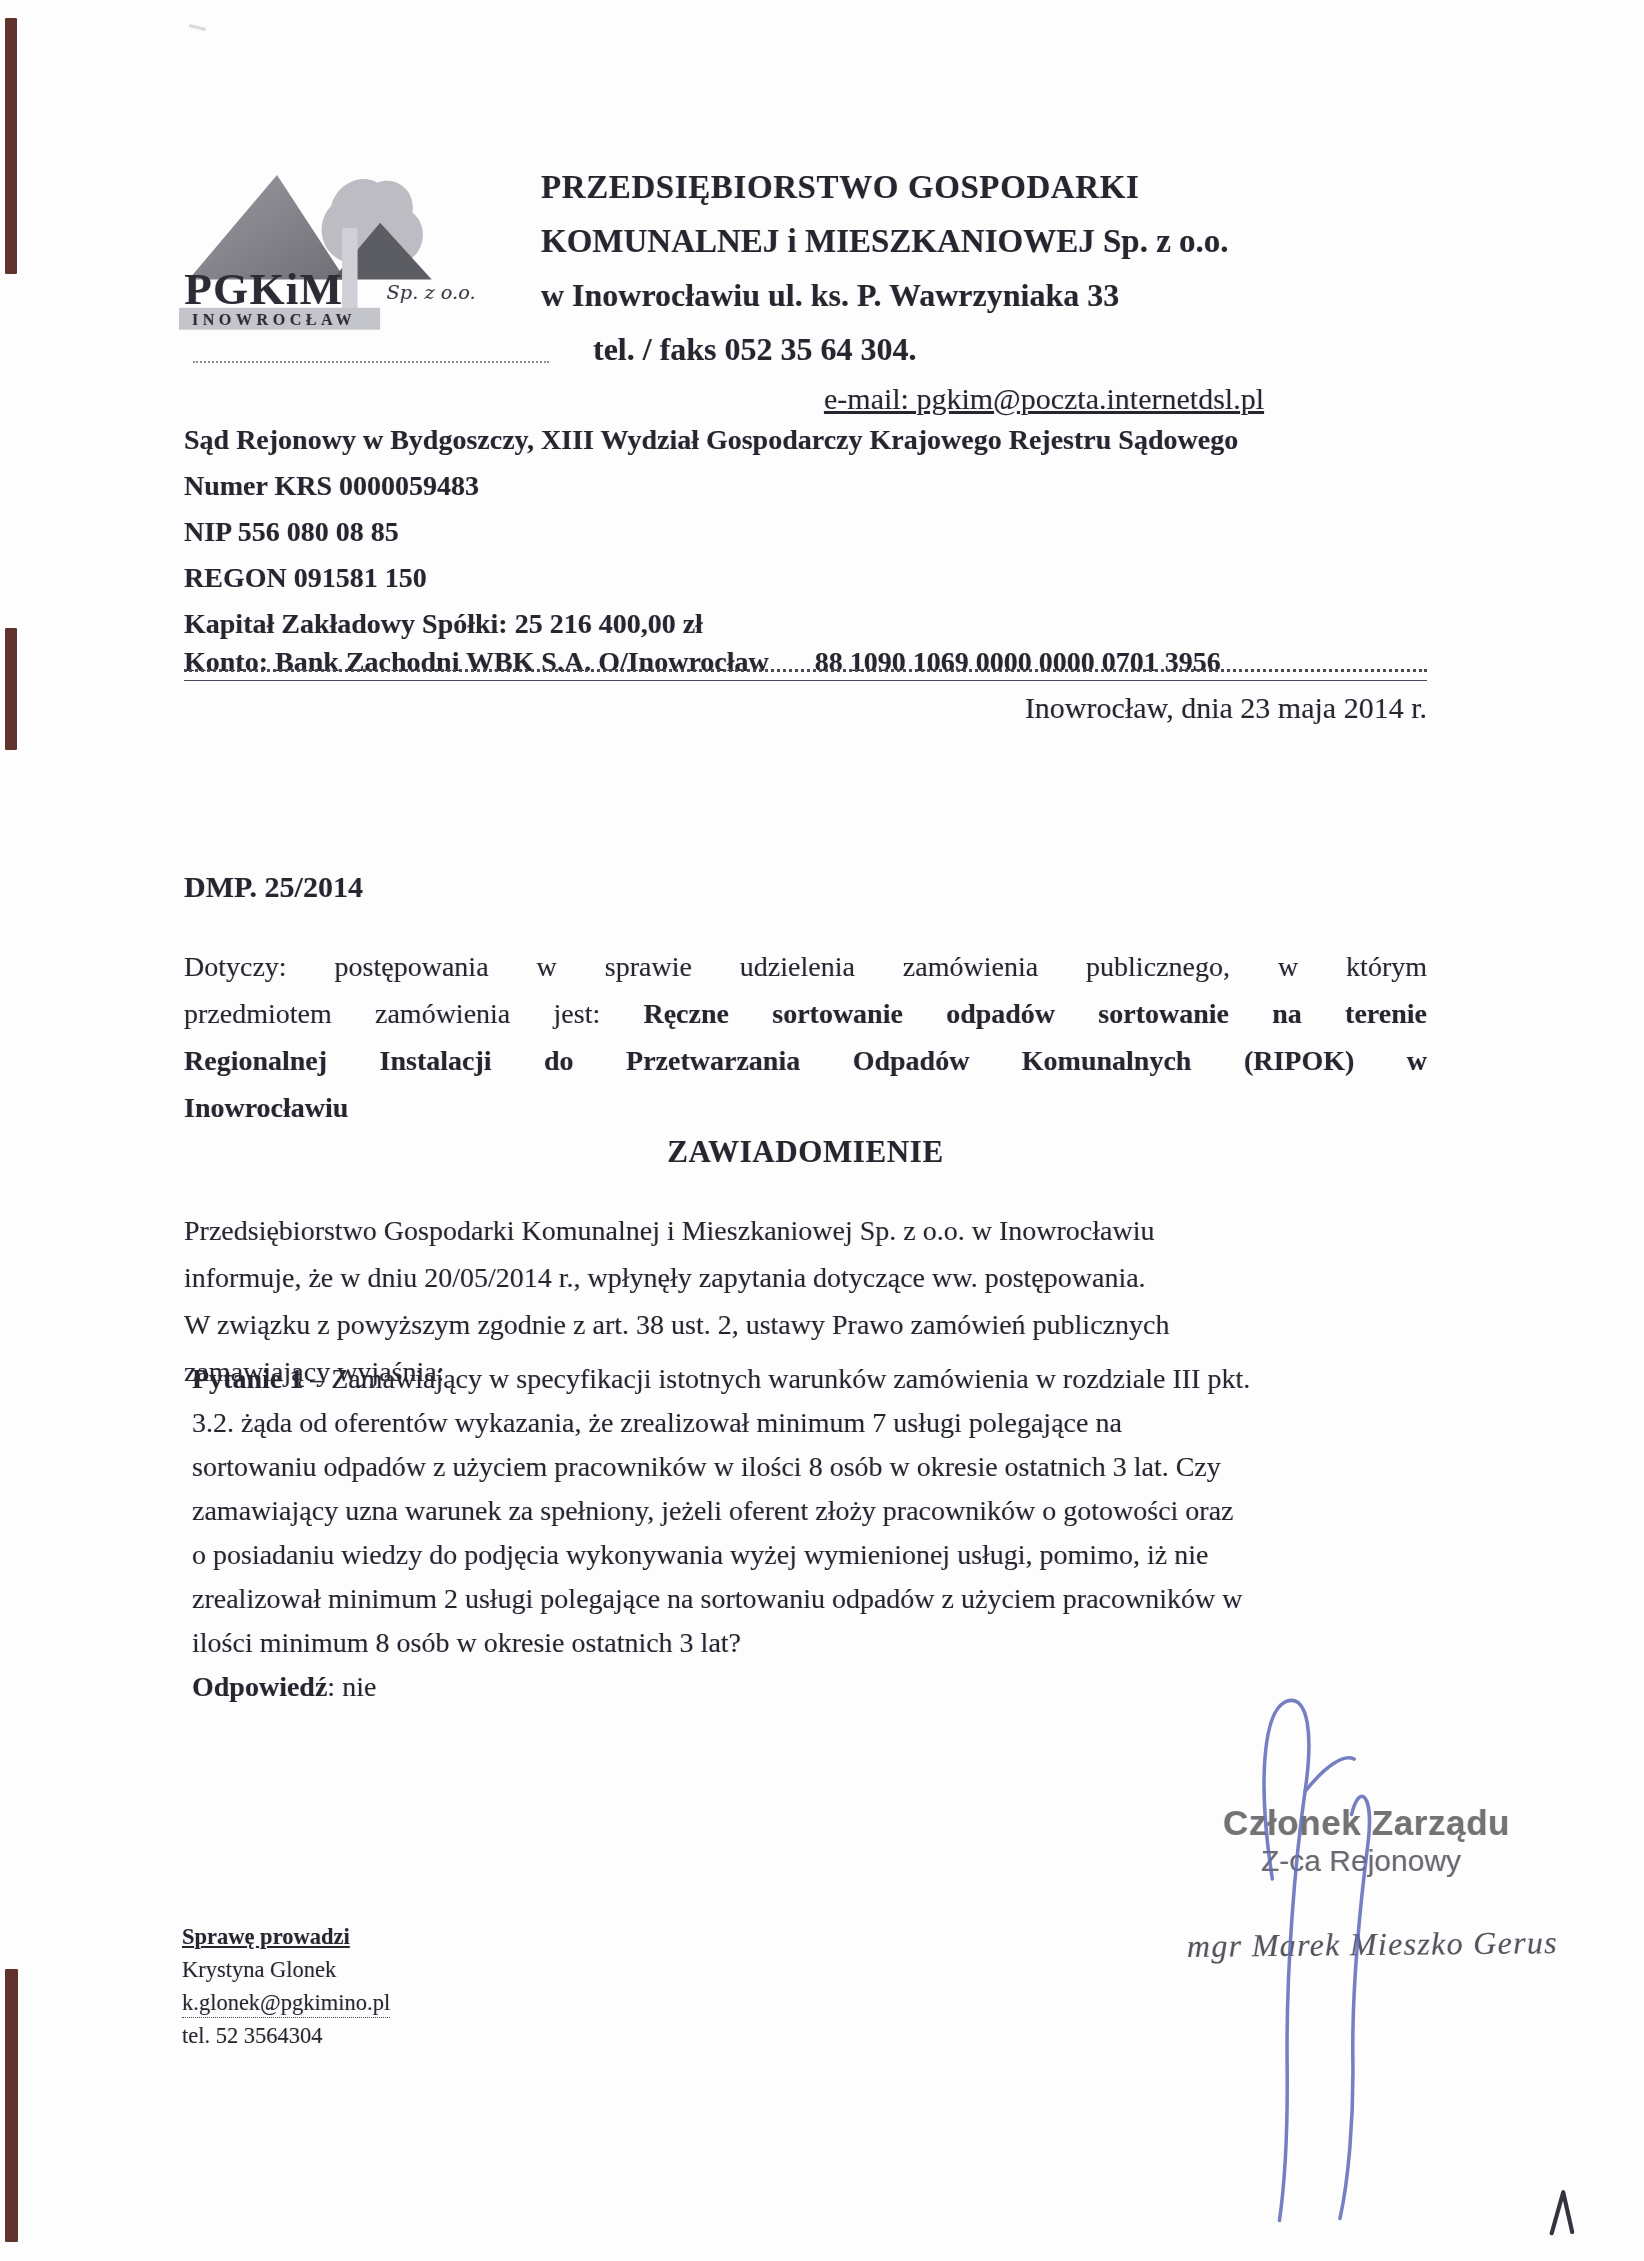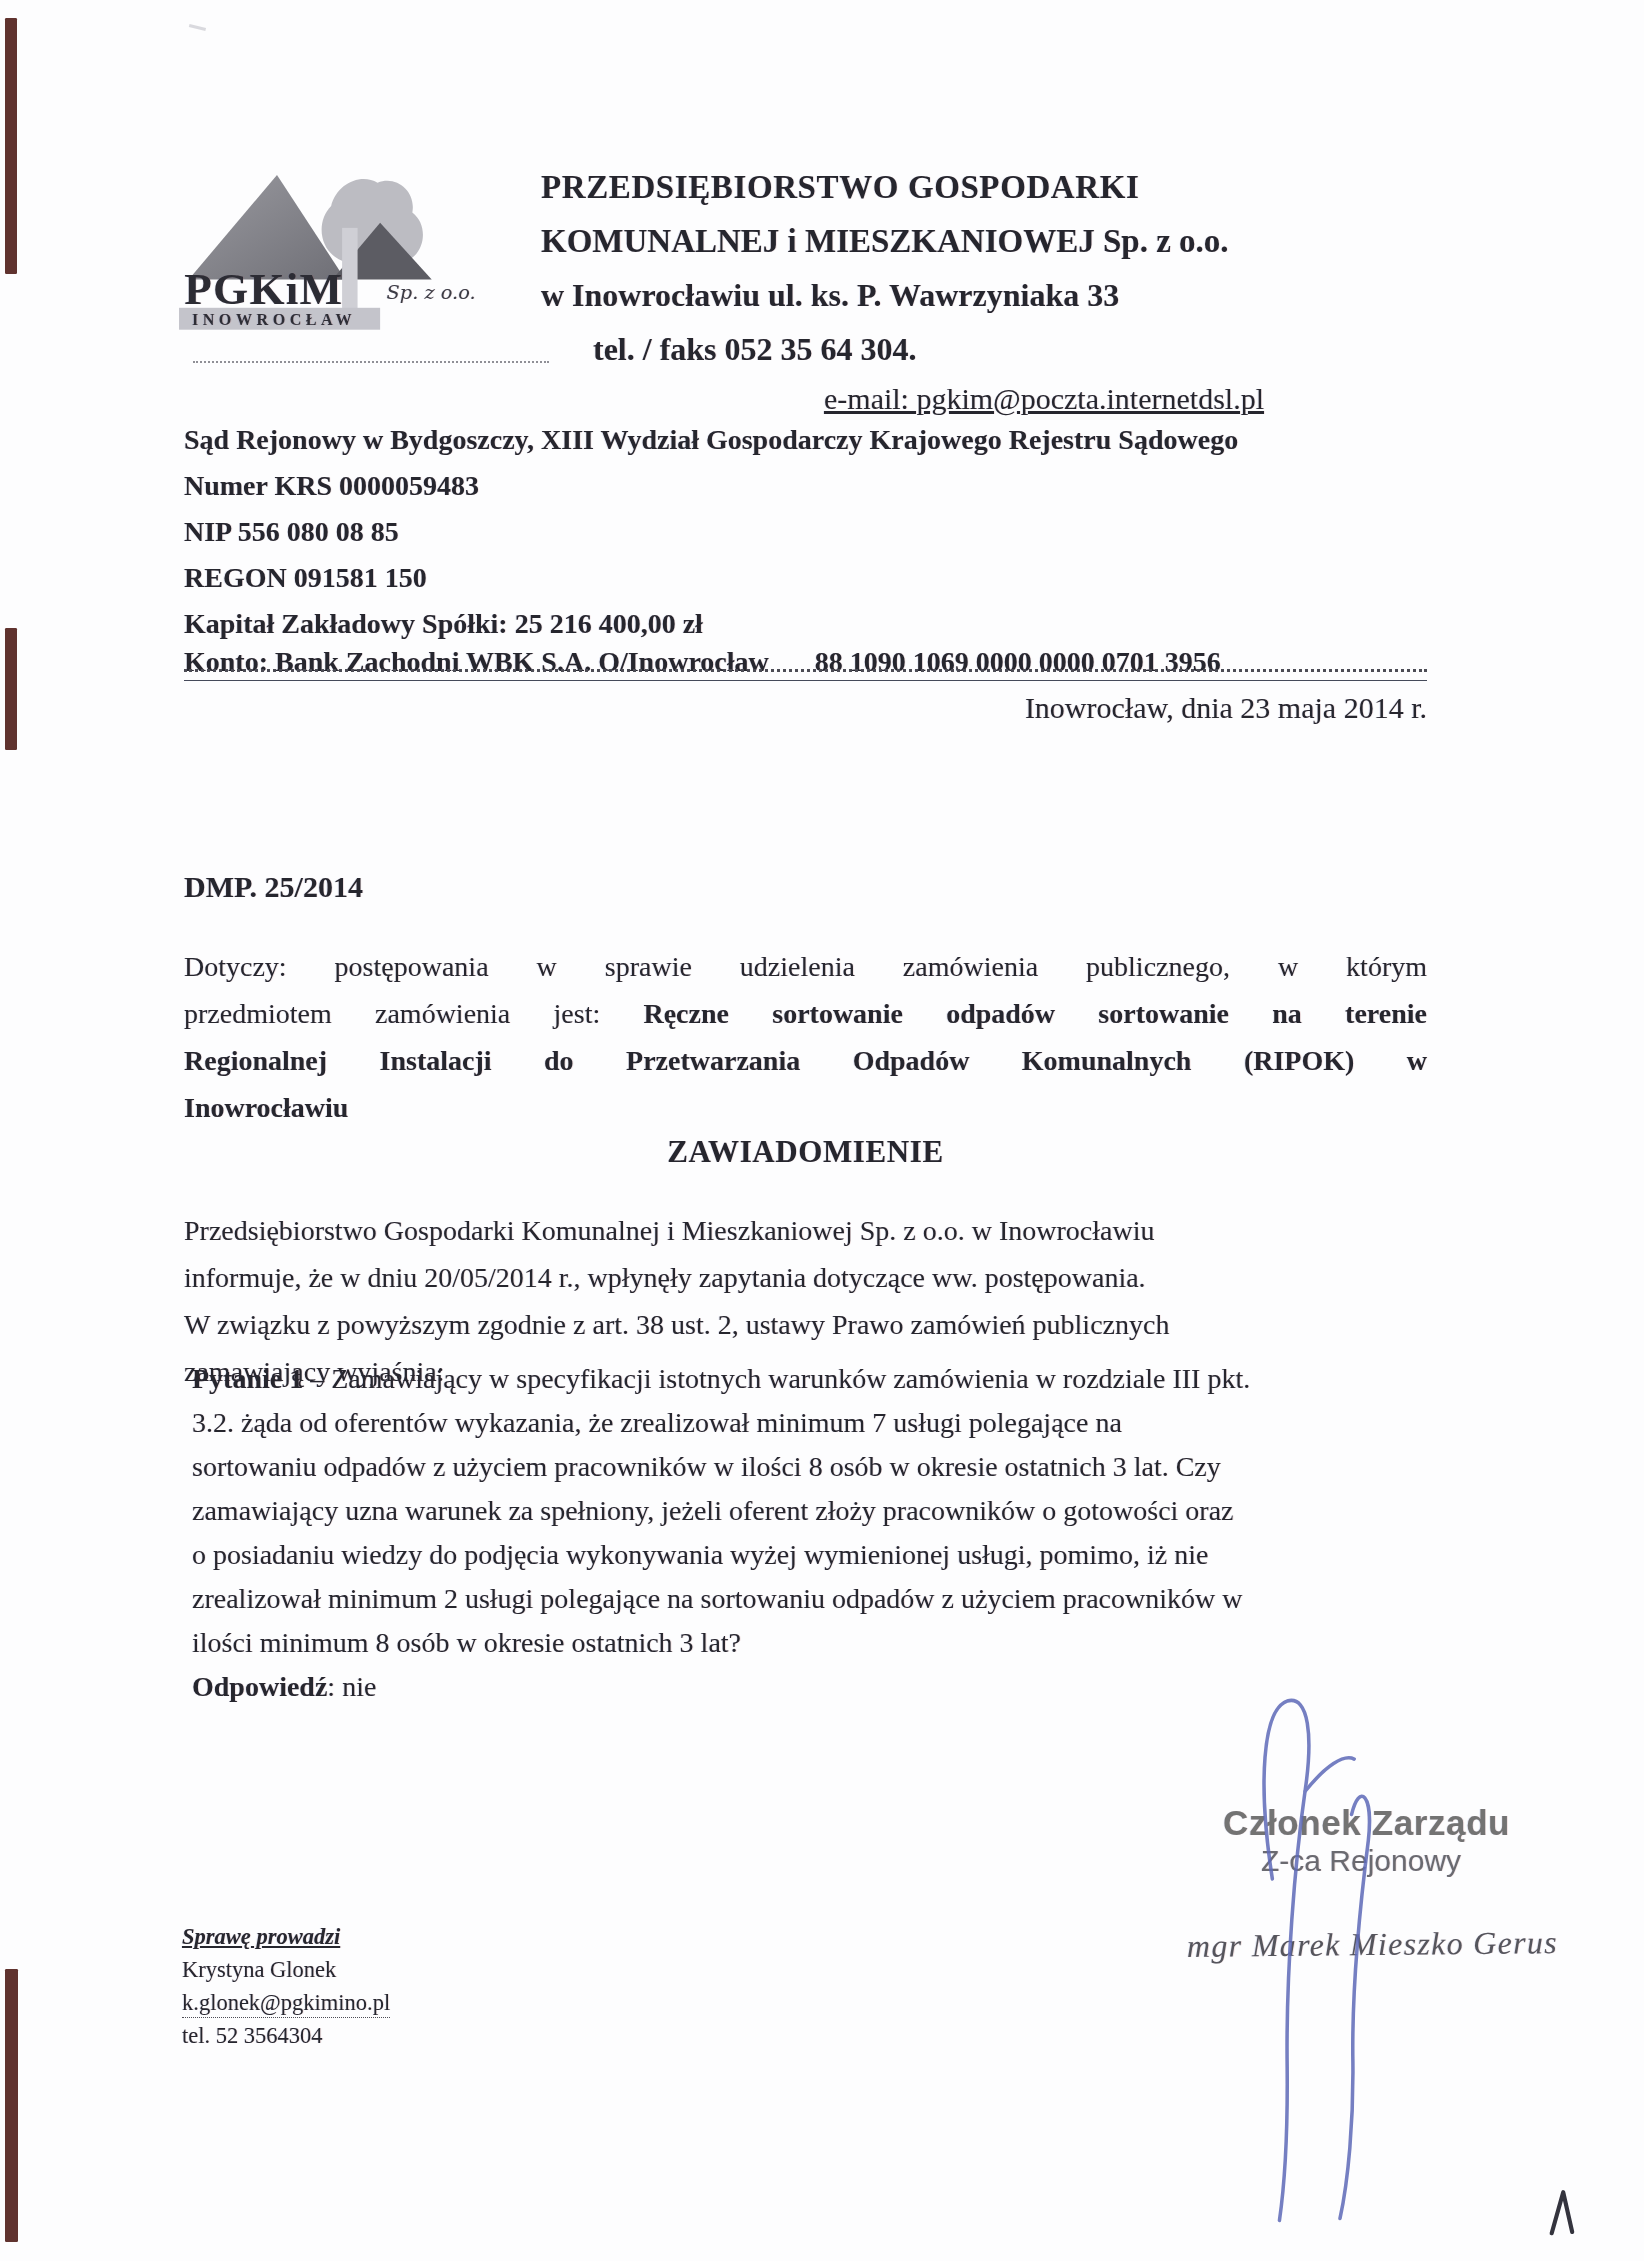--- a/index.html
+++ b/index.html
@@ -49,21 +49,21 @@
   .stamp{font-family:"Liberation Sans", sans-serif;color:#737373;}
   .stamp-l1{left:1223px;top:1803px;font-size:35px;font-weight:600;letter-spacing:0.6px;}
   .stamp-l2{left:1261px;top:1844px;font-size:30px;font-weight:500;color:#6a6a70;}
   .stamp-name{left:1187px;top:1926px;font-size:32px;font-style:italic;color:#55555c;
               font-family:"Liberation Serif",serif;letter-spacing:1.3px;transform:rotate(-0.6deg);white-space:nowrap;}
   .sig-svg{left:1211px;top:1674px;}
   .caret-svg{left:1544px;top:2187px;}
   
   .footer{left:182px;top:1920px;font-size:22.5px;width:451px;}
   .footer .f-line{line-height:33px;white-space:nowrap;}
-  .f-lead{font-weight:bold;font-style:italic;text-decoration:underline;}
+  .f-lead{font-weight:bold;text-decoration:underline;}
   .f-email{border-bottom:1.9px dotted #4c4c55;display:inline-block;line-height:28px;}
 </style>
 </head>
 <body>
 
 <div class="page scan-text">
 
   <div class="edge-bar" style="left:5.2px;top:18px;width:11.6px;height:256px;"></div>
   <div class="edge-bar" style="left:5.2px;top:628px;width:11.6px;height:122px;"></div>
   <div class="edge-bar" style="left:5.2px;top:1969px;width:13px;height:273px;"></div>

